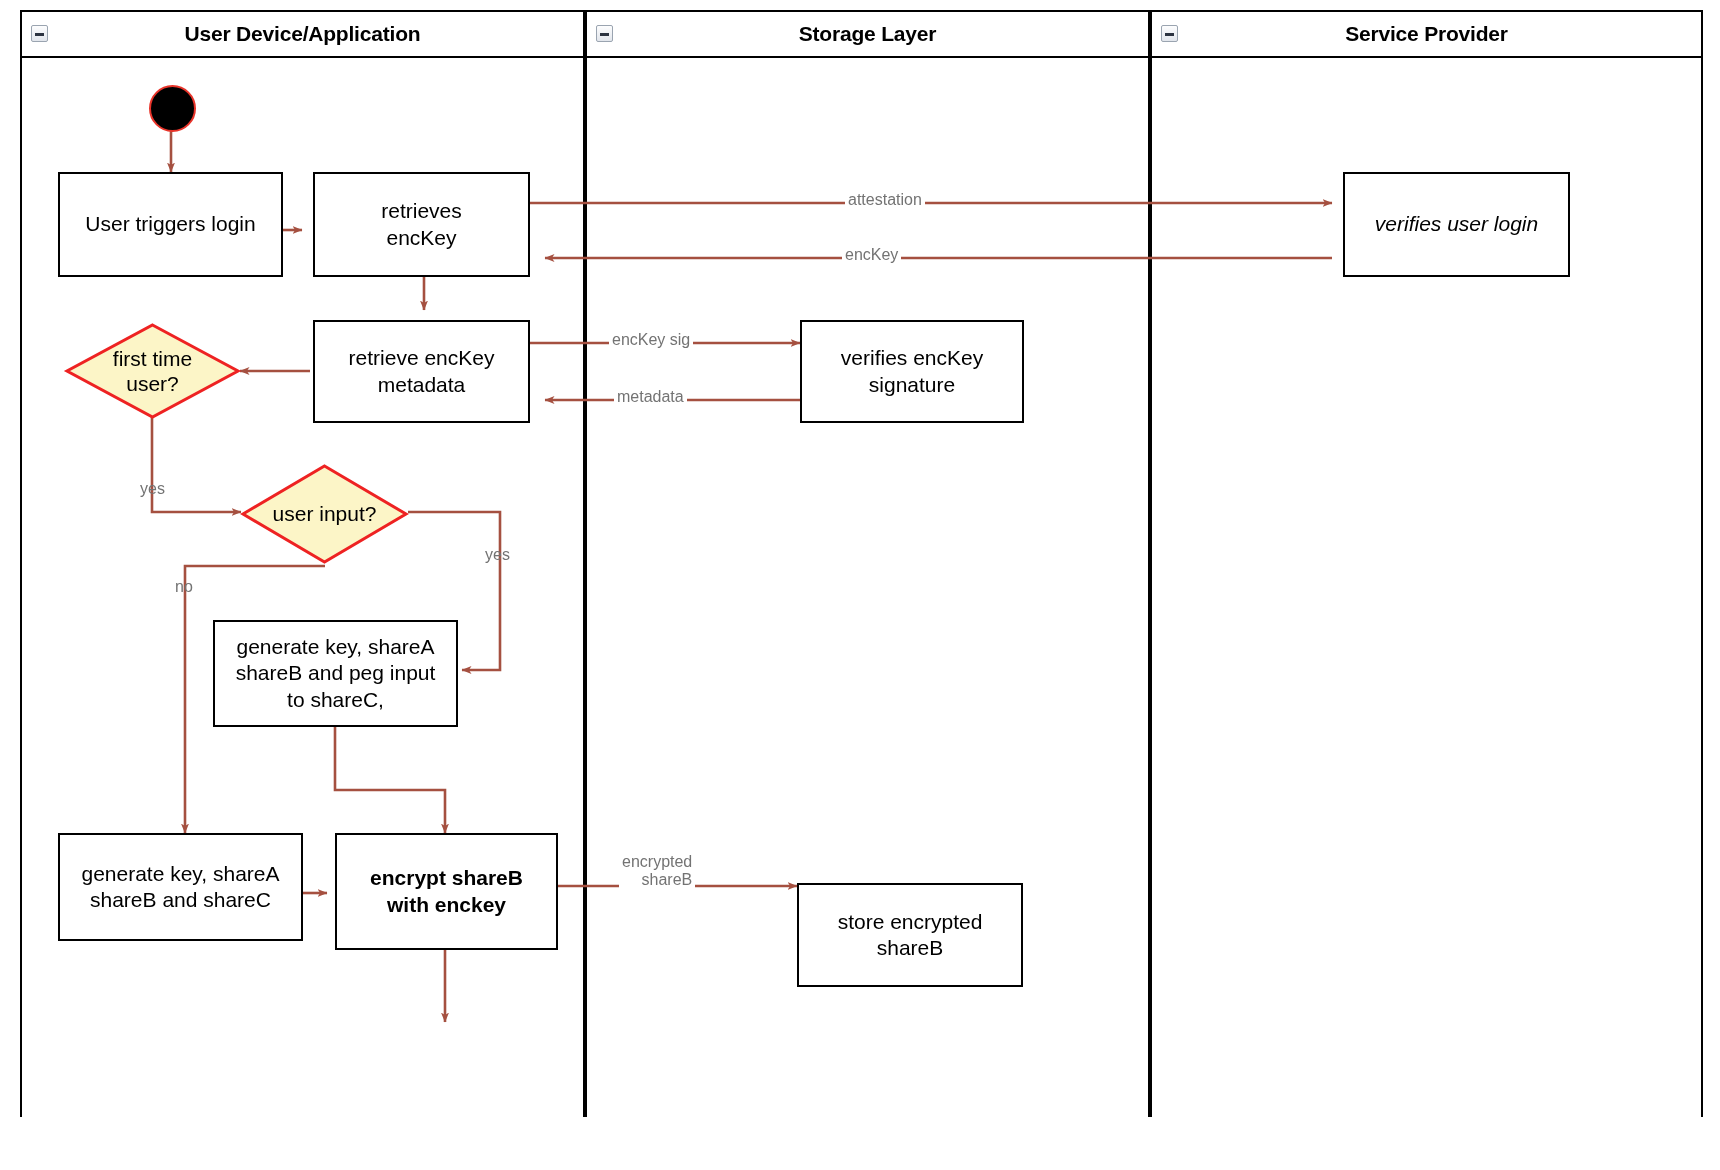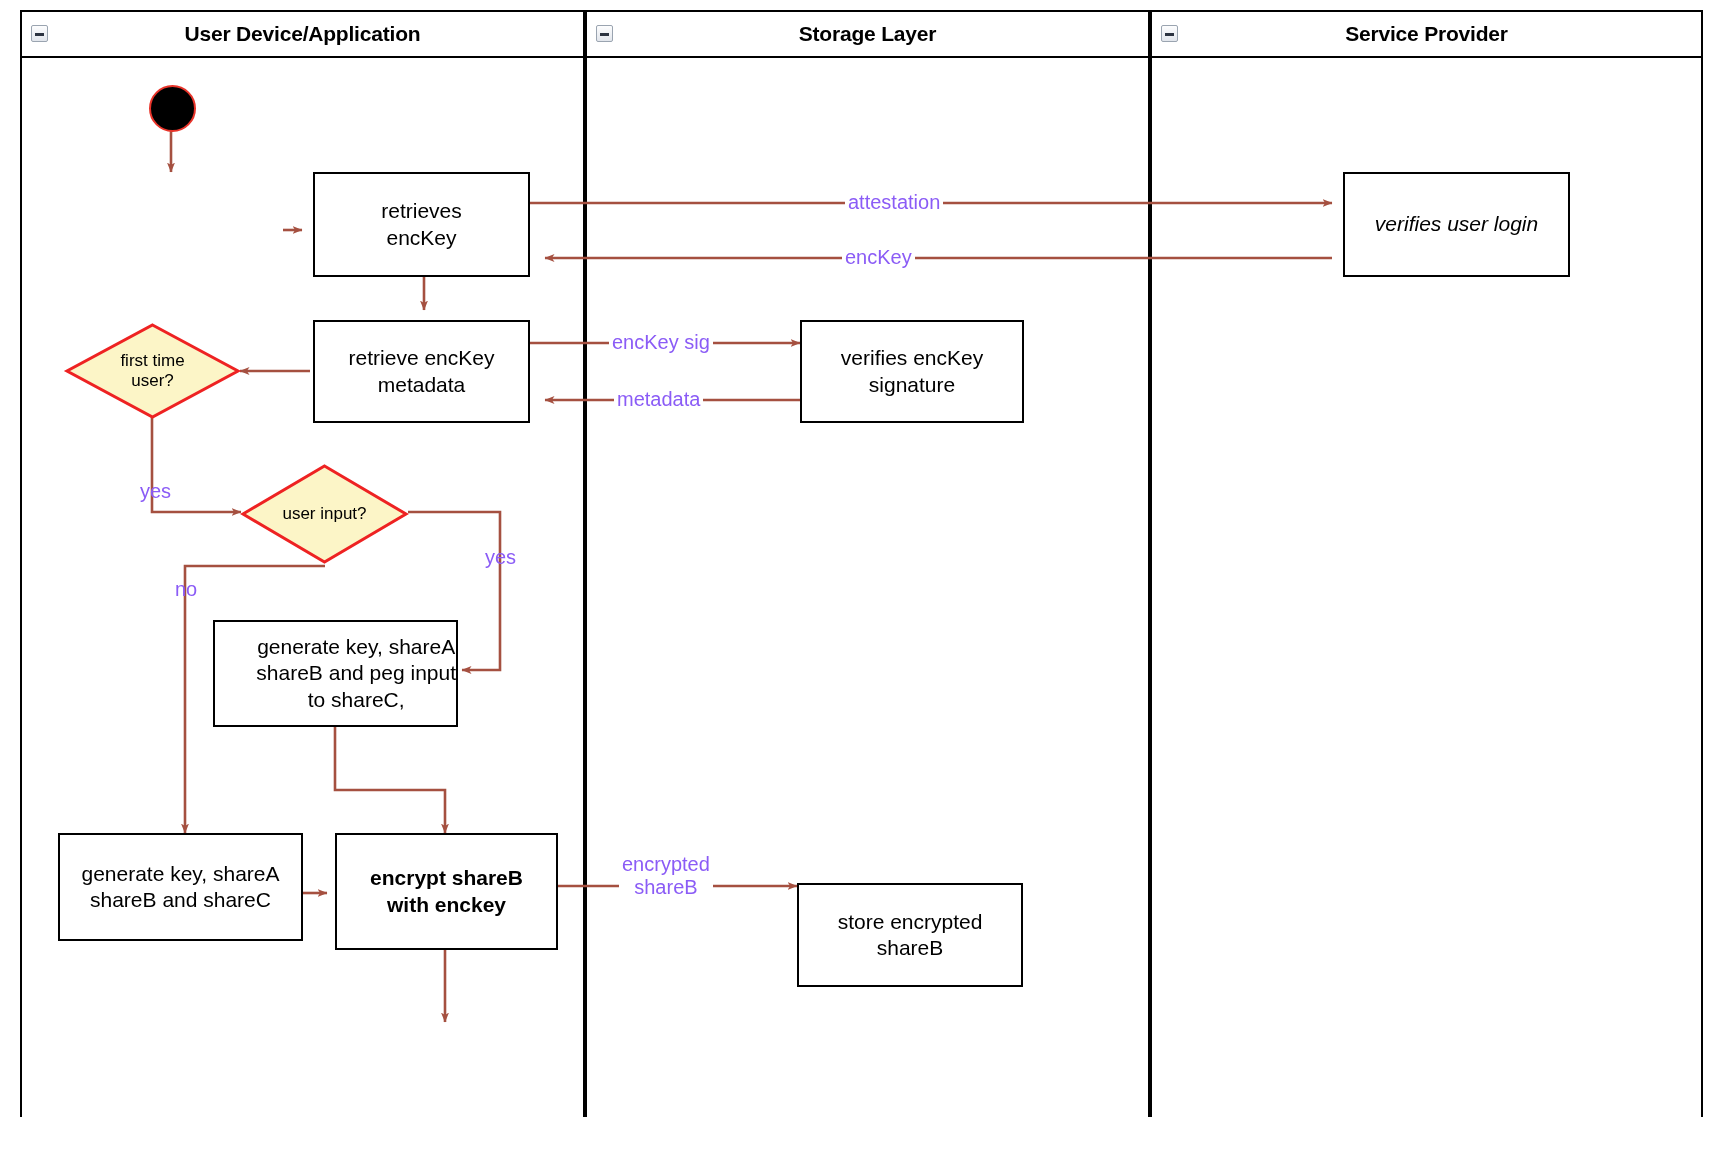--- a/index.html
+++ b/index.html
@@ -69,21 +69,20 @@
     align-items: center;
     justify-content: center;
     text-align: center;
     font-size: 21px;
     color: #000000;
     line-height: 1.25;
     white-space: nowrap;
   }
   .node.overflow {
     overflow: visible;
-    justify-content: flex-end;
   }
   .node .inner {
     white-space: pre-line;
   }
   
   .start-node {
     position: absolute;
     border-radius: 50%;
     background: #000000;
     border: 2.5px solid #e8342a;
@@ -94,43 +93,43 @@
     position: absolute;
   }
   .decision svg { display: block; overflow: visible; }
   .decision .dlabel {
     position: absolute;
     left: 0; right: 0; top: 0; bottom: 0;
     display: flex;
     align-items: center;
     justify-content: center;
     text-align: center;
-    font-size: 17px;
+    font-size: 21px;
     color: #000000;
     line-height: 1.2;
     white-space: pre-line;
     pointer-events: none;
   }
   
   #edges {
     position: absolute;
     left: 0; top: 0;
     width: 1720px;
     height: 1170px;
     pointer-events: none;
     overflow: visible;
   }
   
   .edge-label {
     position: absolute;
-    font-size: 20px;
-    color: #8b5cf6;
+    font-size: 16px;
+    color: #737373;
     background: #ffffff;
     line-height: 1.15;
-    text-align: center;
+    text-align: right;
     white-space: pre-line;
     padding: 0 3px;
   }
 </style>
 </head>
 <body>
 
 <div id="canvas">
 
   <div class="lane" style="left:20px; top:10px; width:565px; height:1150px;">
@@ -189,20 +188,23 @@
       <path d="M303,893 L327,893" marker-end="url(#ah)"></path>
 
       <path d="M558,886 L797,886" marker-end="url(#ah)"></path>
 
       <path d="M445,950 L445,1022" marker-end="url(#ah)"></path>
     </g>
   </svg>
 
   <div class="start-node" style="left:149px; top:85px; width:47px; height:47px;"></div>
 
+  <div class="node" style="left:58px; top:172px; width:225px; height:105px;">
+    <span class="inner">User triggers login</span>
+  </div>
 
   <div class="node" style="left:313px; top:172px; width:217px; height:105px;">
     <span class="inner">retrieves
 encKey</span>
   </div>
 
   <div class="node" style="left:1343px; top:172px; width:227px; height:105px;font-style:italic;">
     <span class="inner">verifies user login</span>
   </div>
 

